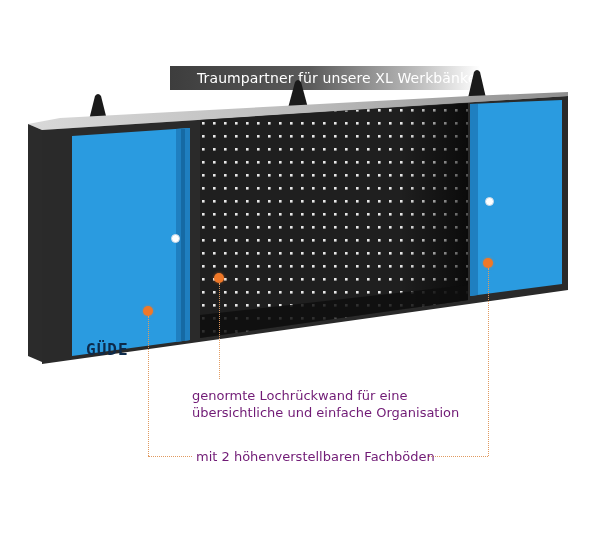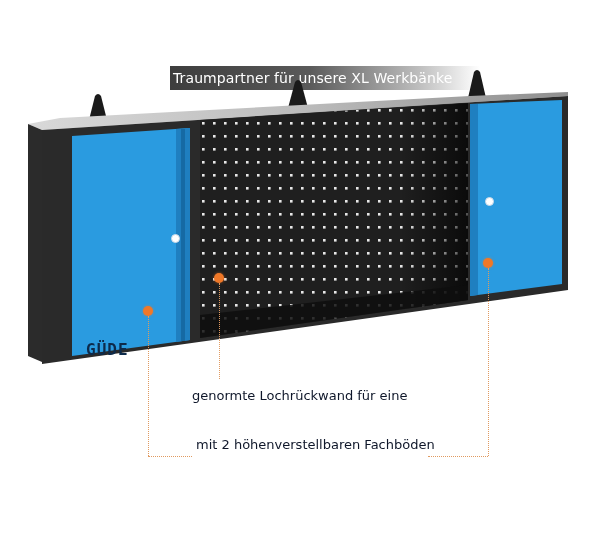--- a/index.html
+++ b/index.html
@@ -1,24 +1,24 @@
 <!DOCTYPE html>
 <html><head>
 <meta charset="utf-8">
 <style>
   html, body { margin:0; padding:0; background:#ffffff; }
   body { width:600px; height:535px; position:relative; overflow:hidden; font-family:"DejaVu Sans", sans-serif; }
   .abs { position:absolute; }
   .banner {
     left:170px; top:66px; width:310px; height:24px;
     background:linear-gradient(90deg,#3d3d3d 0%,#5a5a5a 45%,#bdbdbd 80%,#ffffff 100%);
-    color:#ffffff; font-size:14px; line-height:24px; padding-left:3px; box-sizing:border-box;
+    color:#ffffff; font-size:14px; line-height:24px; padding-left:27px; box-sizing:border-box;
     font-family:"DejaVu Sans", sans-serif; letter-spacing:0.1px;
   }
-  .caption { color:#0f172a; font-size:13px; line-height:17px; font-family:"DejaVu Sans", sans-serif; }
+  .caption { color:#701a75; font-size:13px; line-height:17px; font-family:"DejaVu Sans", sans-serif; }
   .dot { width:10px; height:10px; border-radius:50%; background:#f07828; box-shadow:0 0 3px rgba(240,120,40,0.6); }
   .vline { width:0; border-left:1px dotted #e09a60; }
   .hline { height:0; border-top:1px dotted #e09a60; }
   .gude { color:#0d2a4a; font-size:16px; font-weight:bold; letter-spacing:1px; font-family:"DejaVu Sans Mono", monospace; }
   .lock { width:7px; height:7px; border-radius:50%; background:#ffffff; border:1px solid #c8d8e8; }
 </style>
 </head>
 <body>
 
 <div class="abs banner">Traumpartner für unsere XL Werkbänke</div>
@@ -72,14 +72,15 @@
 <div class="abs dot" style="left:483px;top:258px"></div>
 
 <div class="abs vline" style="left:219px;top:283px;height:96px"></div>
 <div class="abs vline" style="left:148px;top:316px;height:140px"></div>
 <div class="abs vline" style="left:488px;top:268px;height:188px"></div>
 <div class="abs hline" style="left:148px;top:456px;width:44px"></div>
 <div class="abs hline" style="left:428px;top:456px;width:60px"></div>
 
 <div class="abs caption" style="left:192px;top:387px">
   <div>genormte Lochrückwand für eine</div>
+  <div>übersichtliche und einfache Organisation</div>
 </div>
-<div class="abs caption" style="left:196px;top:436px">mit 2 höhenverstellbaren Fachböden</div>
+<div class="abs caption" style="left:196px;top:448px">mit 2 höhenverstellbaren Fachböden</div>
 
 </body></html>

